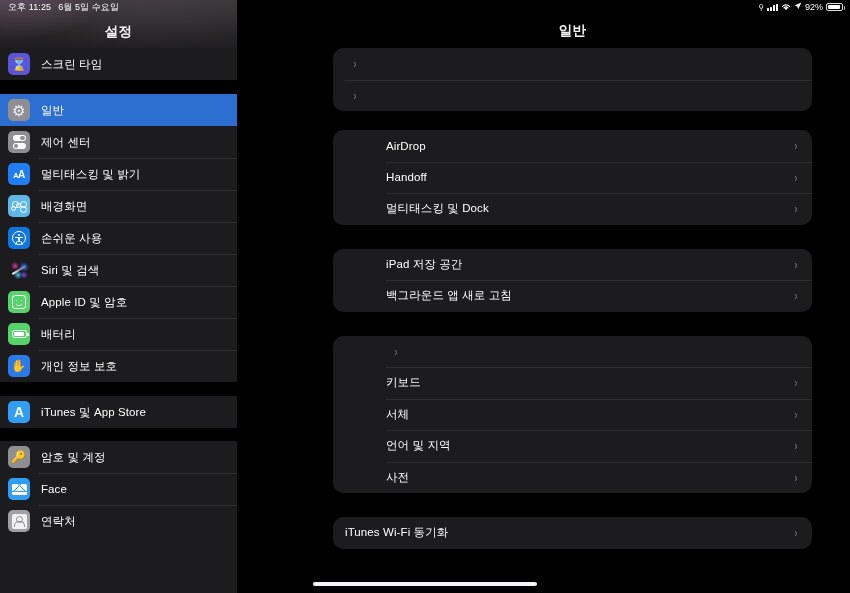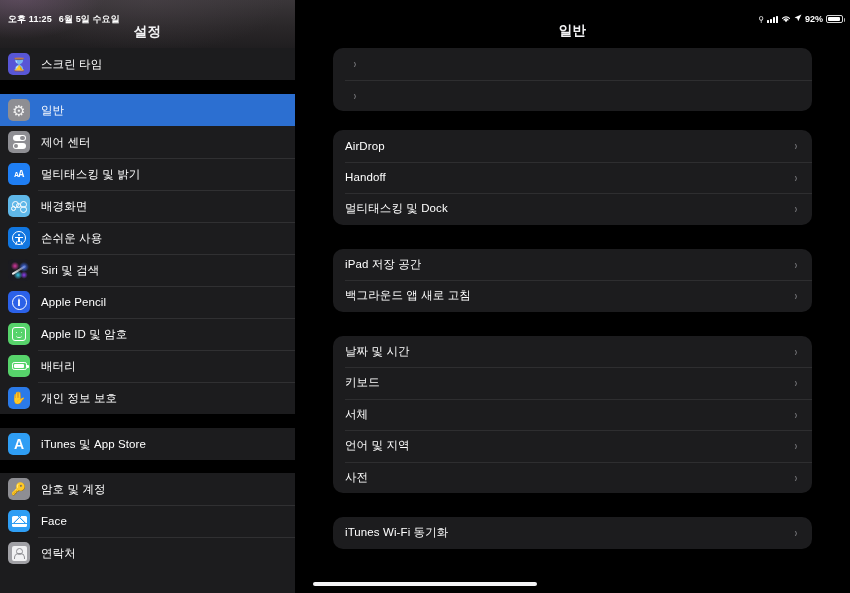--- a/index.html
+++ b/index.html
@@ -9,41 +9,41 @@
     font-family:"Liberation Sans","DejaVu Sans",sans-serif;
     overflow:hidden;
     -webkit-font-smoothing:antialiased;
   }
   #screen { position:relative; width:850px; height:593px; background:#000; overflow:hidden; }
 
   
   .statusbar {
     position:absolute; top:0; left:0; width:850px; height:14px;
     display:flex; align-items:center; z-index:40;
-    font-size:9px; color:#fff; font-weight:bold;margin-top:12px;
+    font-size:9px; color:#fff; font-weight:normal;
   }
   .sb-left { position:absolute; left:8px; display:flex; align-items:center; gap:7px; letter-spacing:0.1px; }
   .sb-right { position:absolute; right:7px; display:flex; align-items:center; gap:3px; }
   .sb-right .gl { font-size:8px; line-height:1; }
   .bars { display:flex; align-items:flex-end; gap:1px; height:8px; }
   .bars i { display:block; width:2px; background:#fff; border-radius:0.5px; }
   .bars i:nth-child(1){height:3px} .bars i:nth-child(2){height:4.5px}
   .bars i:nth-child(3){height:6px} .bars i:nth-child(4){height:7.5px}
   .wifi { position:relative; width:10px; height:8px; }
   .wifi svg { display:block; }
   .batt { position:relative; width:17px; height:8px; border:1px solid rgba(255,255,255,0.85);
           border-radius:2px; padding:1px; }
   .batt::after { content:""; position:absolute; right:-3px; top:2.2px; width:1.5px; height:3.5px;
           background:rgba(255,255,255,0.7); border-radius:0 1px 1px 0; }
   .batt span { display:block; height:100%; background:#fff; border-radius:1px; }
   .lockglyph { font-size:8px; opacity:0.95; }
 
   
   .sidebar {
-    position:absolute; top:0; left:0; width:295px; height:593px;
+    position:absolute; top:0; left:0; width:237px; height:593px;
     background:#1c1c1e; overflow:hidden;
   }
   .sidebar-header {
     position:relative; height:48px;
     background:
       radial-gradient(120px 60px at 18px -4px, rgba(120,92,122,0.55), rgba(60,48,62,0) 72%),
       radial-gradient(180px 70px at 150px 0px, rgba(86,76,84,0.35), rgba(40,38,42,0) 75%),
       linear-gradient(180deg,#3a3639 0%,#2a2729 55%,#201e20 100%);
     display:flex; align-items:flex-end; justify-content:center; padding-bottom:7px;
   }
@@ -68,21 +68,21 @@
     width:22px; height:22px; border-radius:5px; flex:0 0 22px;
     display:flex; align-items:center; justify-content:center;
     margin-right:11px; overflow:hidden; position:relative;
   }
   .side-row .lbl { font-size:11.5px; color:#fff; letter-spacing:0.1px; white-space:nowrap; }
 
   
   .ic-screentime { background:#5856d6; }
   .ic-general    { background:#8e8e93; }
   .ic-control    { background:#8e8e93; }
-  .ic-display    { background:#1f7ef3;font-family:Liberation Mono, monospace; }
+  .ic-display    { background:#1f7ef3; }
   .ic-access     { background:#1176e0; }
   .ic-wallpaper  { background:#5fb7e8; }
   .ic-siri       { background:#1b1b20; }
   .ic-pencil     { background:#2b61e8; }
   .ic-faceid     { background:#57d36b; }
   .ic-battery    { background:#57d36b; }
   .ic-privacy    { background:#2b7ae8; }
   .ic-appstore   { background:#2f9ef4; }
   .ic-password   { background:#8e8e93; }
   .ic-mail       { background:#2f9ef4; }
@@ -174,21 +174,21 @@
     position:relative; height:31.5px; display:flex; align-items:center;
     padding:0 14px 0 12px; cursor:default;
   }
   .card-row + .card-row::before {
     content:""; position:absolute; left:12px; right:0; top:0; height:1px; background:#2e2e30;
   }
   .card-row .rl { font-size:11.5px; color:#fff; letter-spacing:0.1px; flex:1; white-space:nowrap; }
   .chev { color:#6c6c70; font-size:11px; font-weight:bold; line-height:1; margin-left:8px;
           transform:scaleX(0.78) scaleY(1.18); }
 
-  .group-spacer-big { margin-bottom:24px; }
+  .group-spacer-big { margin-bottom:24px;padding-left:41px; }
 
   
   .home-indicator {
     position:absolute; left:313px; bottom:7px; width:224px; height:4px;
     background:#f4f4f6; border-radius:3px; z-index:50;
   }
 </style>
 </head>
 <body>
 
@@ -280,26 +280,20 @@
           </span>
         <span class="lbl">손쉬운 사용</span>
       </div>
       <div class="side-row">
         <span class="ico ic-siri">
             <span class="siri-swirl"></span>
           </span>
         <span class="lbl">Siri 및 검색</span>
       </div>
       <div class="side-row">
-        <span class="ico ic-pencil">
-            <span class="pencil-ico"></span>
-          </span>
-        <span class="lbl">Apple Pencil</span>
-      </div>
-      <div class="side-row">
         <span class="ico ic-faceid">
             <span class="face-ico"></span>
           </span>
         <span class="lbl">Apple ID 및 암호</span>
       </div>
       <div class="side-row">
         <span class="ico ic-battery">
             <span class="battery-ico"></span>
           </span>
         <span class="lbl">배터리</span>
@@ -382,21 +376,20 @@
           <span class="chev">›</span>
         </div>
         <div class="card-row">
           <span class="rl">백그라운드 앱 새로 고침</span>
           <span class="chev">›</span>
         </div>
       </div>
 
       <div class="card group-spacer-big">
         <div class="card-row">
-          <span class="rl">날짜 및 시간</span>
           <span class="chev">›</span>
         </div>
         <div class="card-row">
           <span class="rl">키보드</span>
           <span class="chev">›</span>
         </div>
         <div class="card-row">
           <span class="rl">서체</span>
           <span class="chev">›</span>
         </div>

